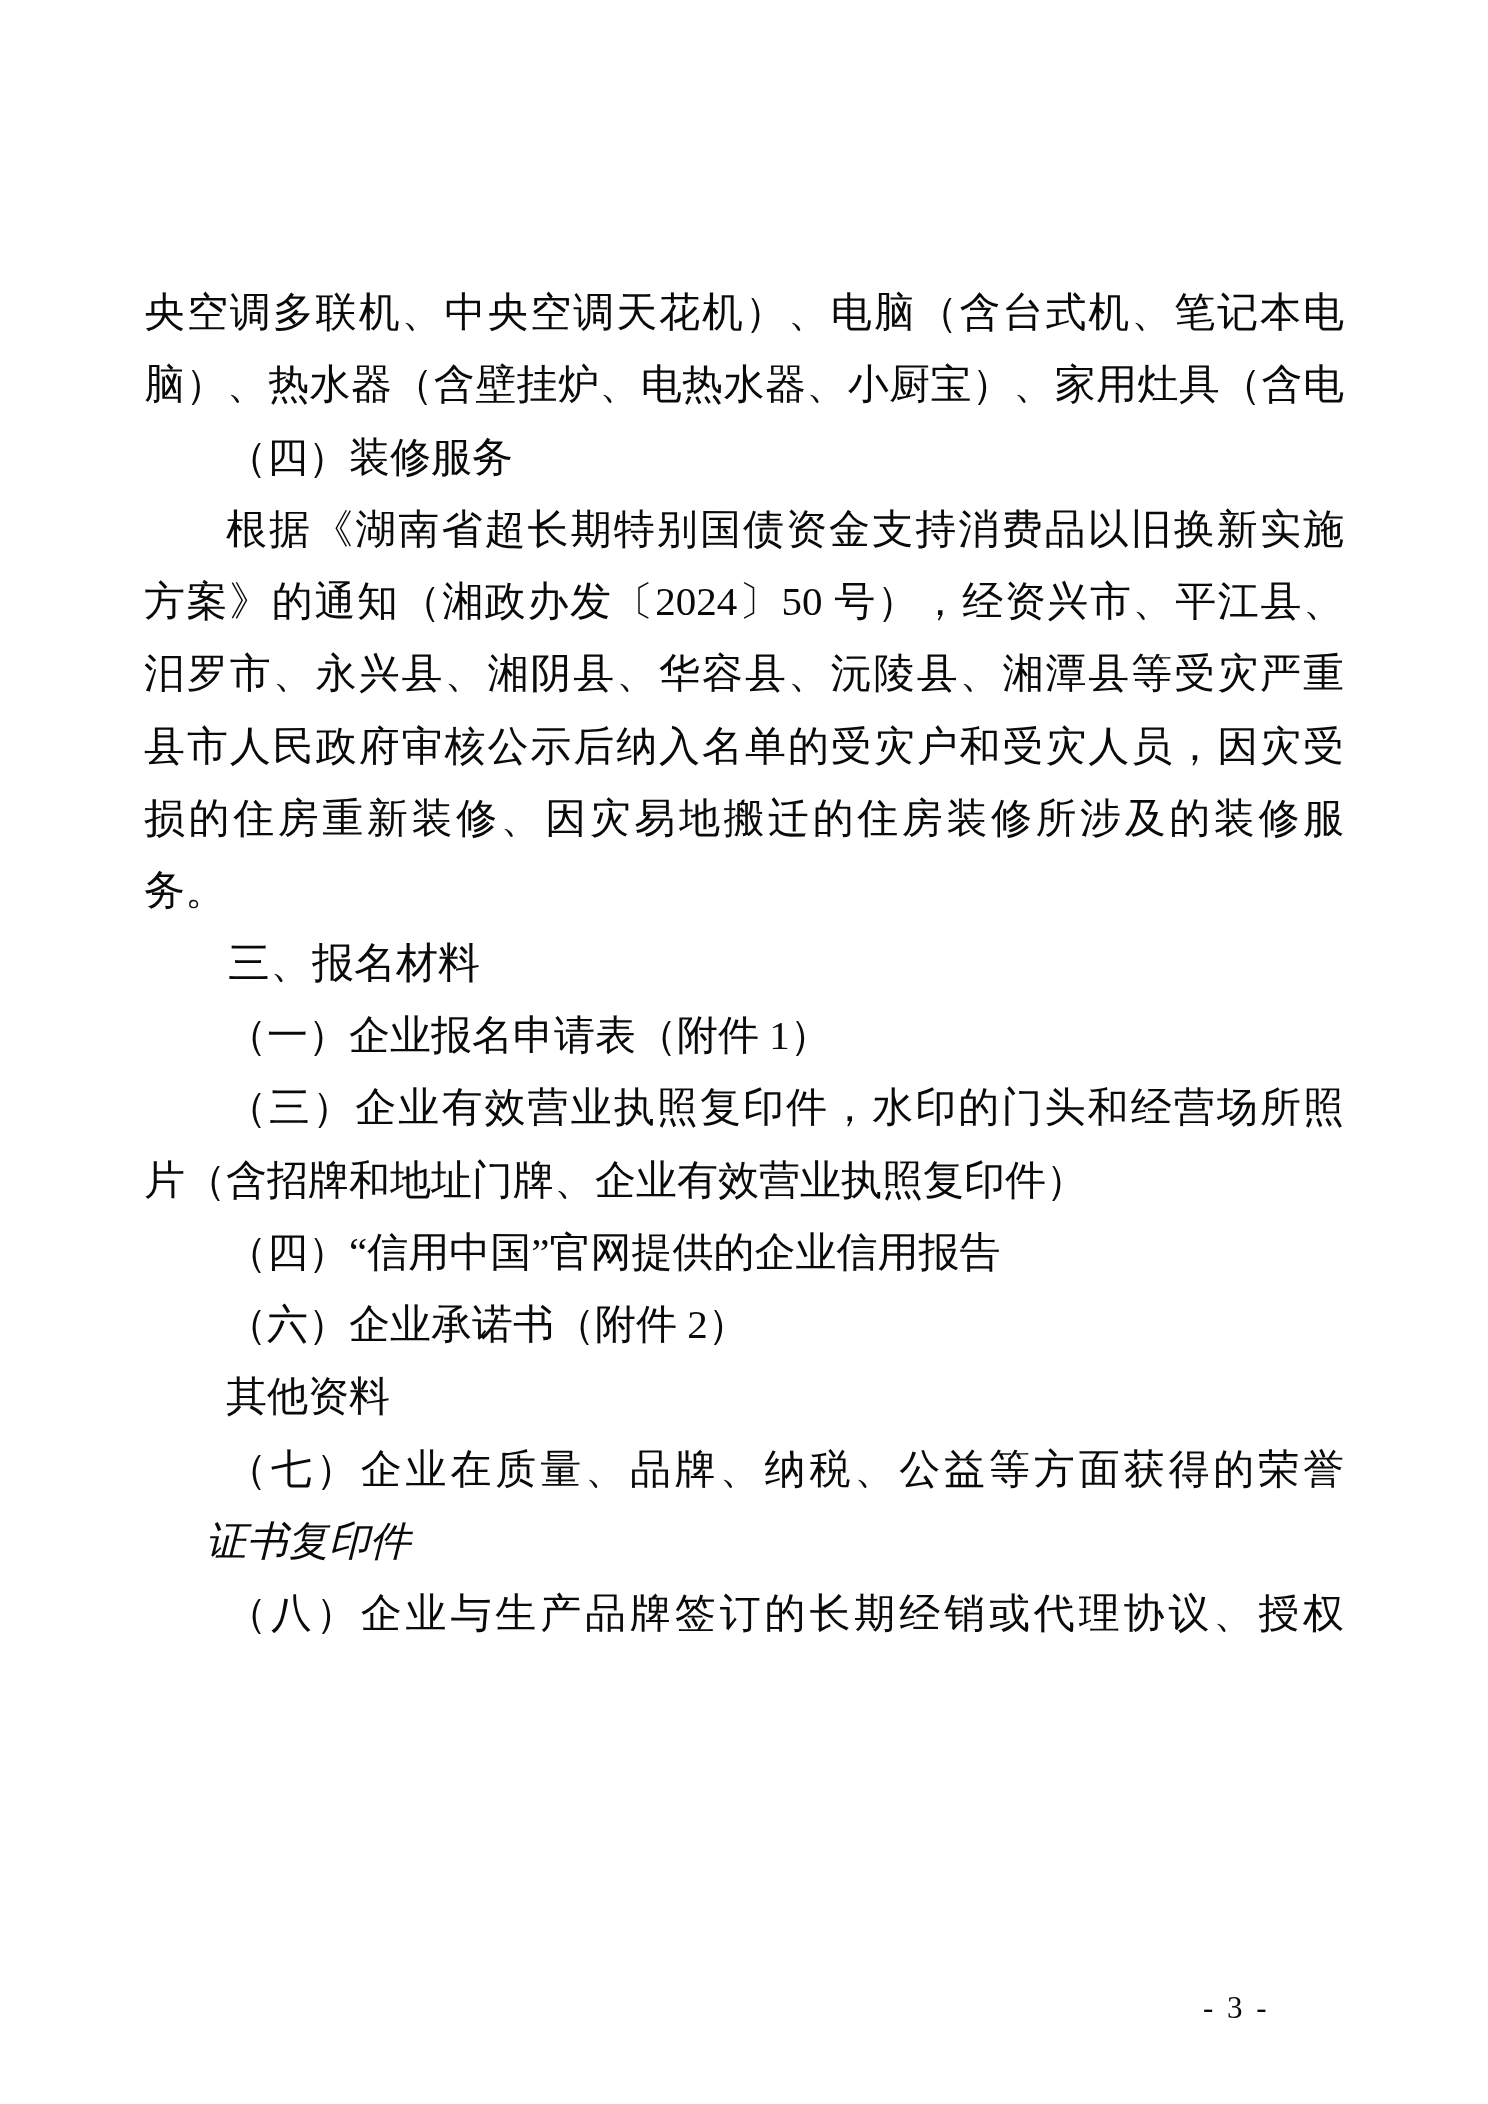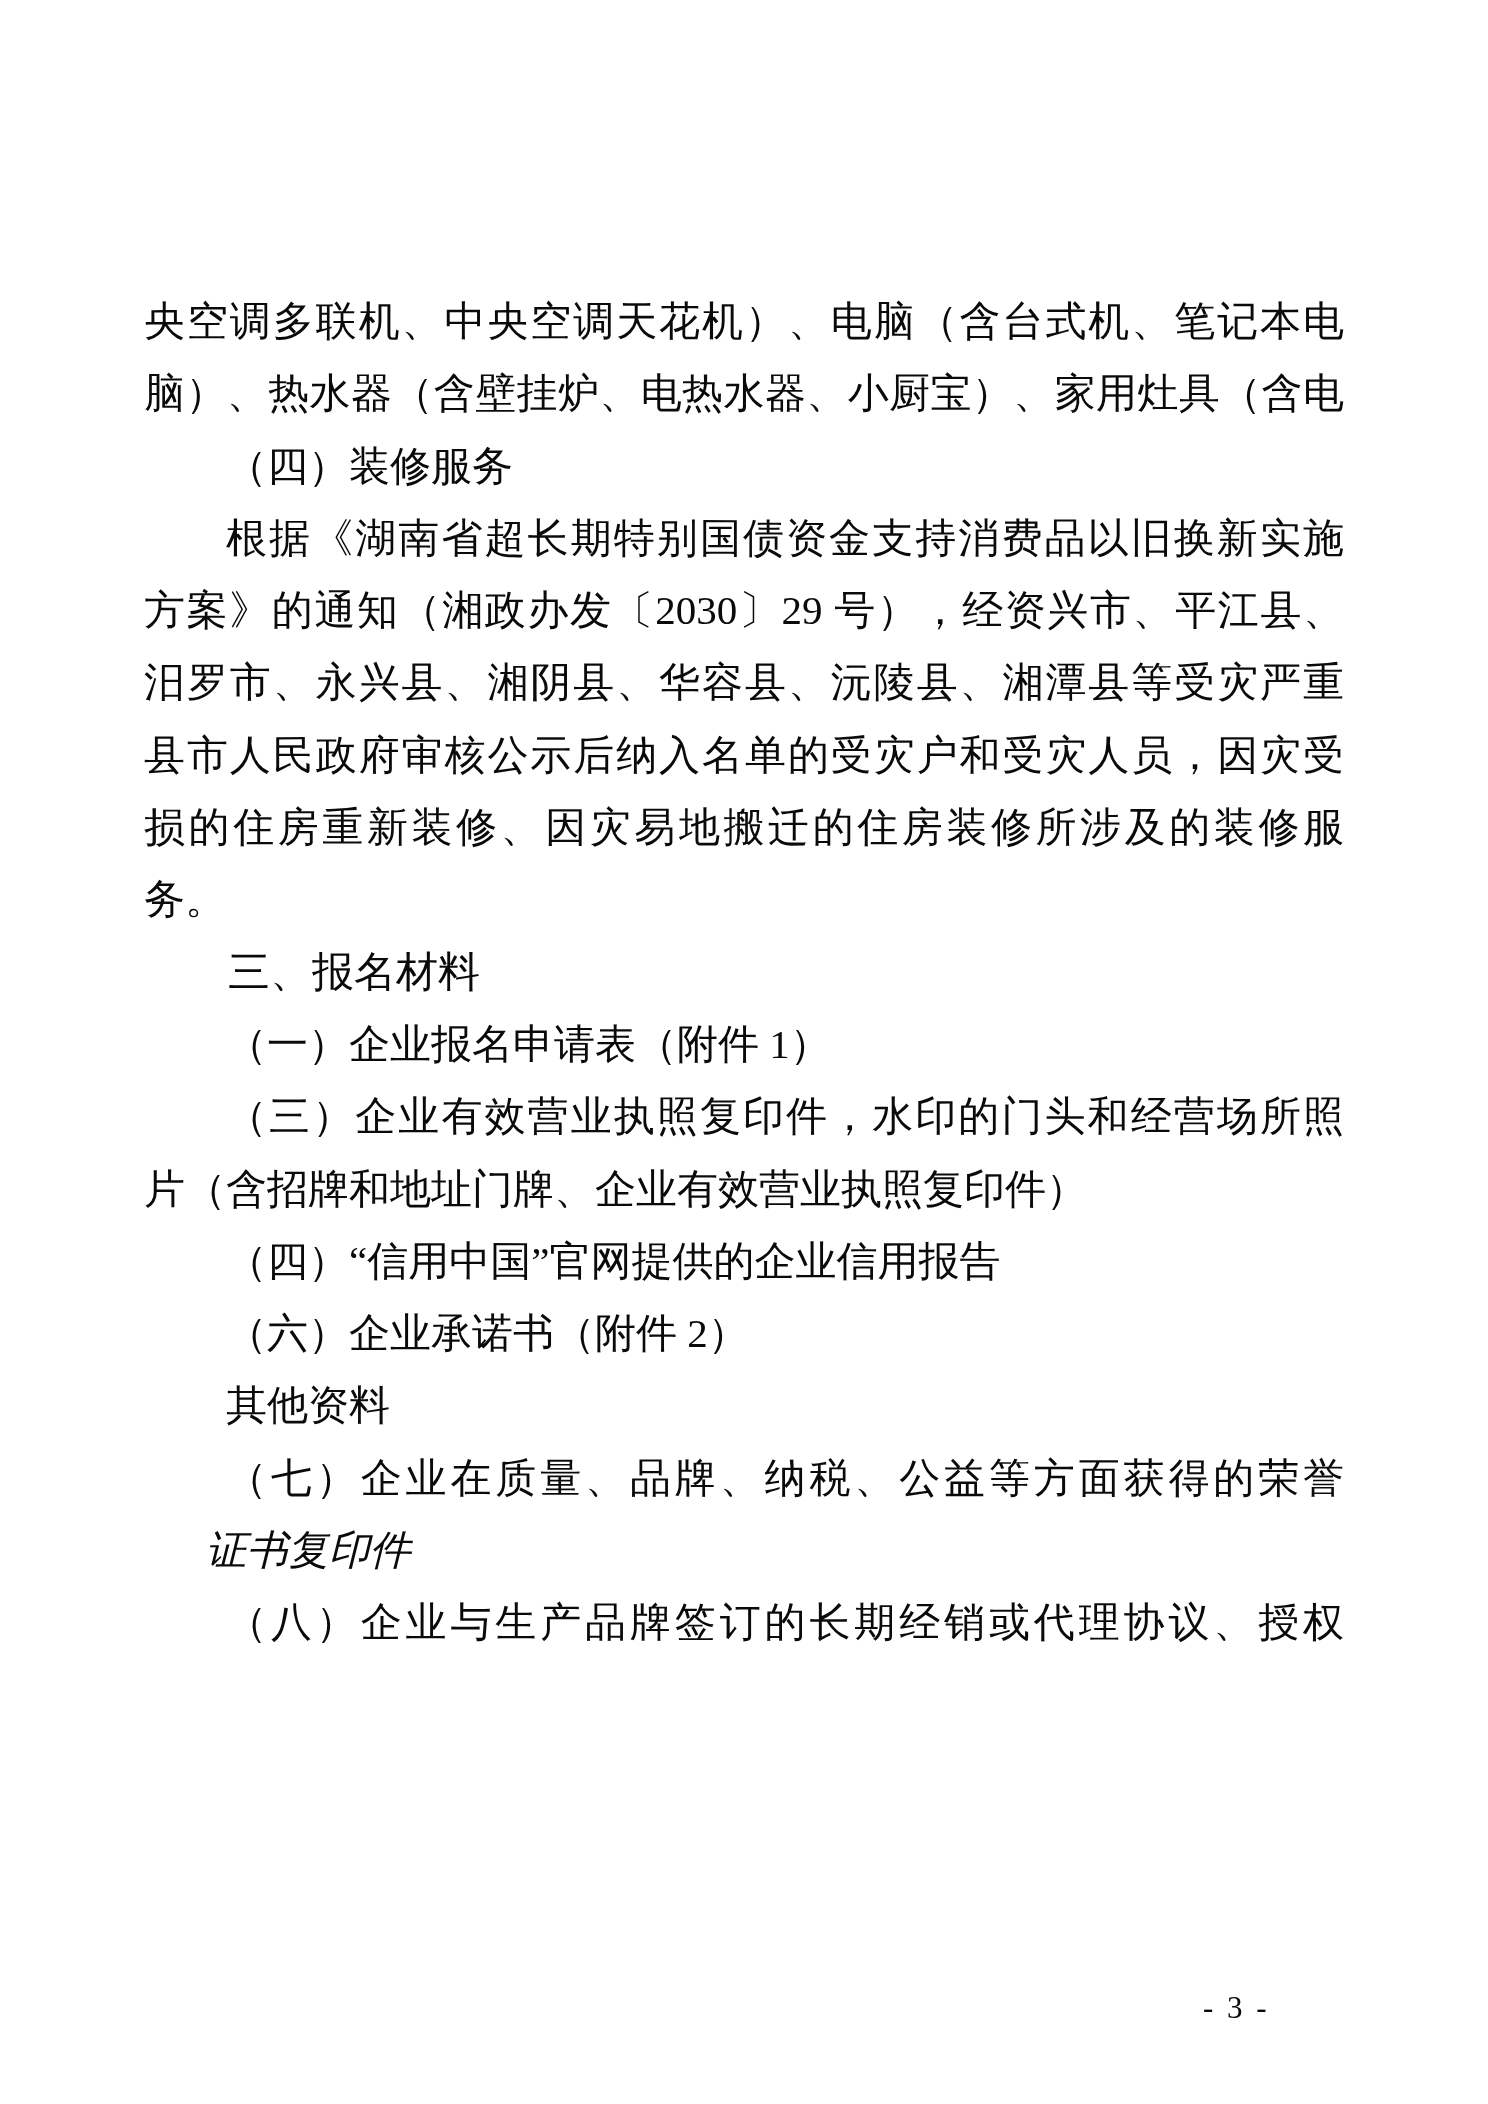--- a/index.html
+++ b/index.html
@@ -8,21 +8,21 @@
     height: 2104px;
     background: #ffffff;
     position: relative;
     overflow: hidden;
     font-family: "Liberation Serif", "DejaVu Serif", serif;
     color: #0a0a0a;
   }
   .doc {
     position: absolute;
     left: 144px;
-    top: 285px;
+    top: 276px;
     width: 1200px;
     font-size: 41px;
     line-height: 72.3px;
   }
   .ln { text-align: left; }
   .just { text-align: justify; text-align-last: justify; }
   .ind { text-indent: 2em; }
   .ind15 { text-indent: 1.5em; font-style: italic; }
   .heading {
     font-family: "Liberation Sans", "DejaVu Sans", sans-serif;
@@ -39,21 +39,21 @@
   }
 </style>
 </head>
 <body>
 
 <div class="doc">
   <div class="ln just">央空调多联机、中央空调天花机）、电脑（含台式机、笔记本电</div>
   <div class="ln just">脑）、热水器（含壁挂炉、电热水器、小厨宝）、家用灶具（含电</div>
   <div class="ln ind">（四）装修服务</div>
   <div class="ln ind just">根据《湖南省超长期特别国债资金支持消费品以旧换新实施</div>
-  <div class="ln just">方案》的通知（湘政办发〔2030〕29 号），经资兴市、平江县、</div>
+  <div class="ln just">方案》的通知（湘政办发〔2024〕50 号），经资兴市、平江县、</div>
   <div class="ln just">汨罗市、永兴县、湘阴县、华容县、沅陵县、湘潭县等受灾严重</div>
   <div class="ln just">县市人民政府审核公示后纳入名单的受灾户和受灾人员，因灾受</div>
   <div class="ln just">损的住房重新装修、因灾易地搬迁的住房装修所涉及的装修服</div>
   <div class="ln">务。</div>
   <div class="ln ind heading">三、报名材料</div>
   <div class="ln ind">（一）企业报名申请表（附件 1）</div>
   <div class="ln ind just">（三）企业有效营业执照复印件，水印的门头和经营场所照</div>
   <div class="ln">片（含招牌和地址门牌、企业有效营业执照复印件）</div>
   <div class="ln ind">（四）“信用中国”官网提供的企业信用报告</div>
   <div class="ln ind">（六）企业承诺书（附件 2）</div>

